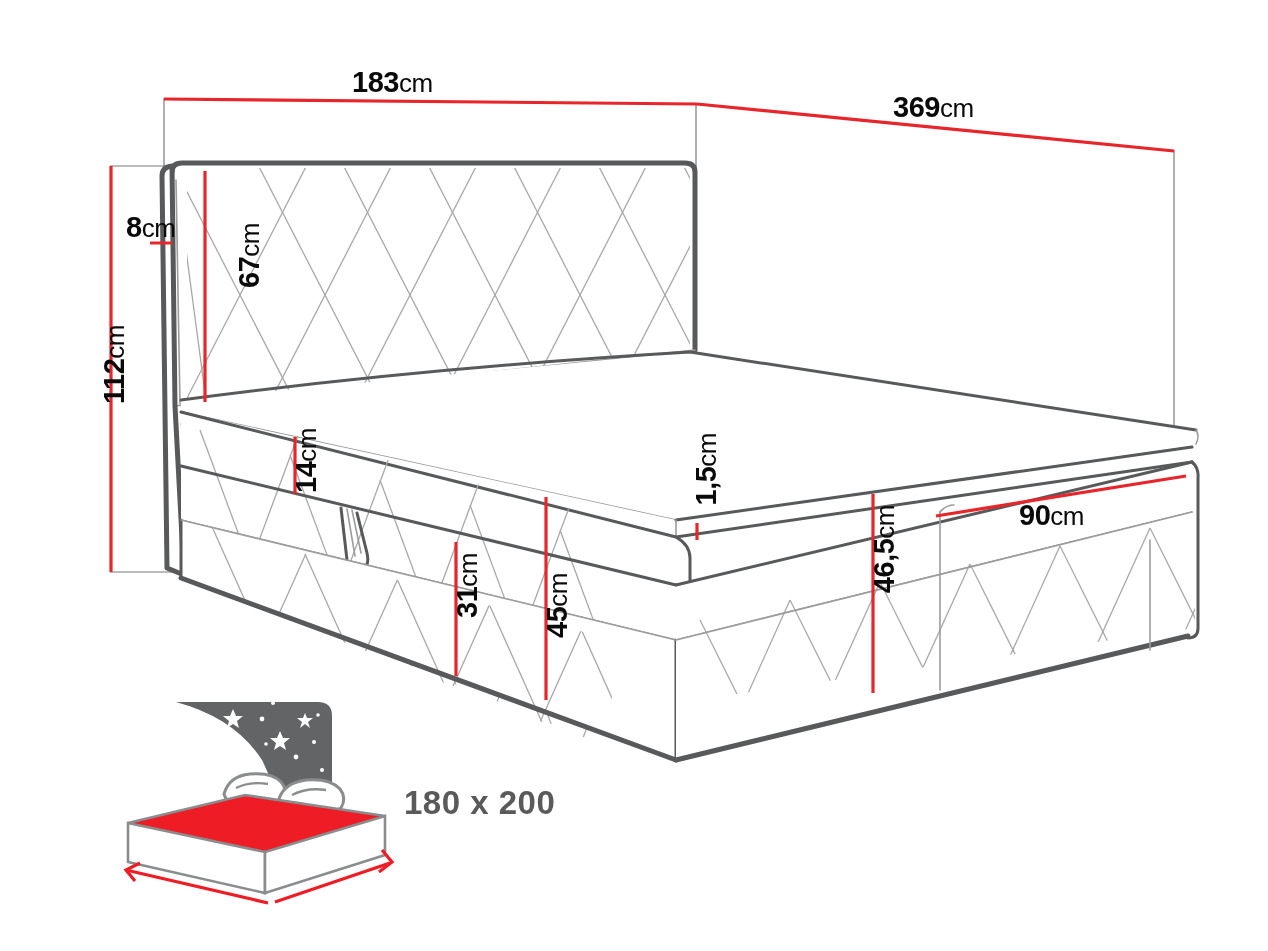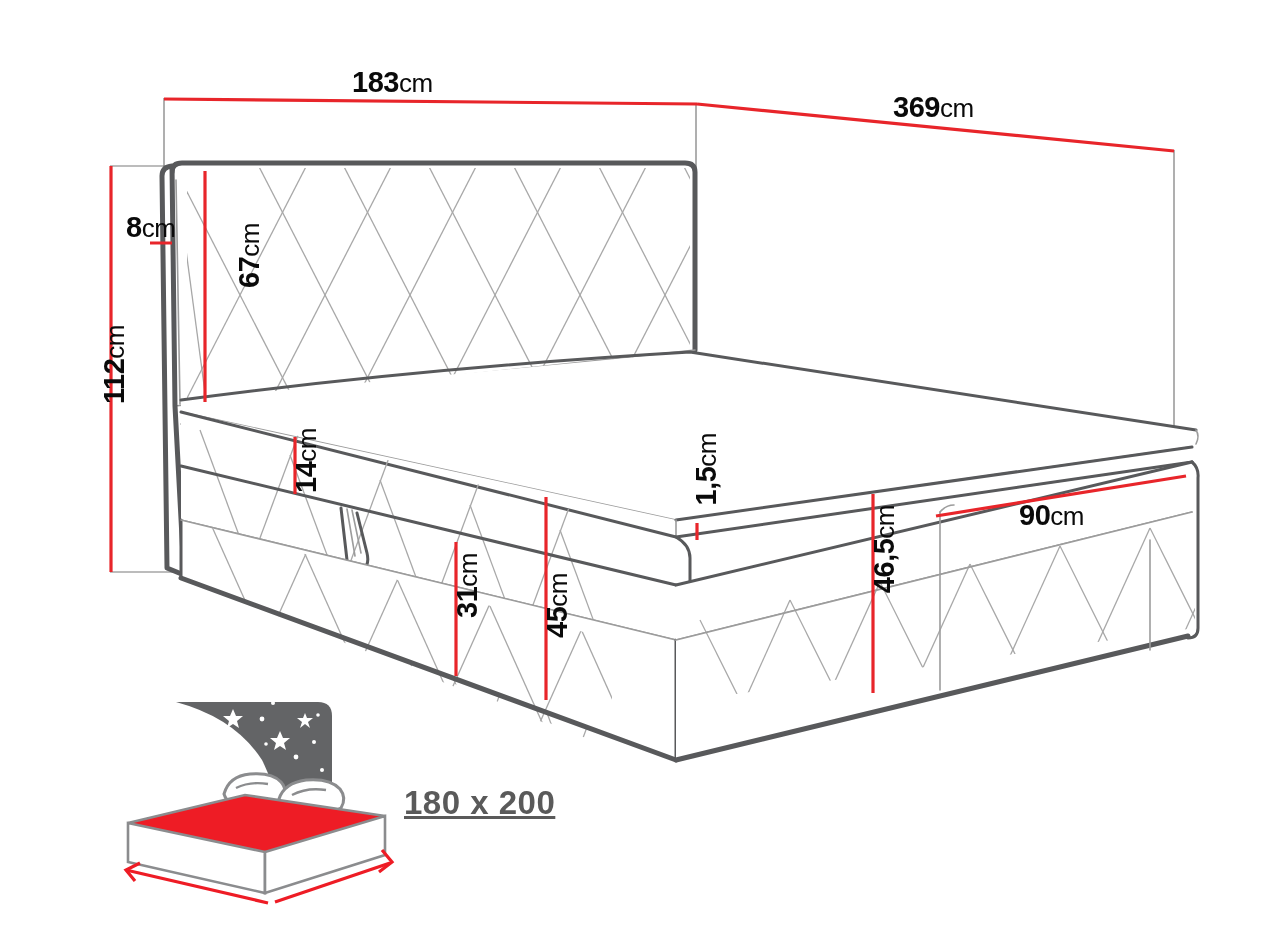--- a/index.html
+++ b/index.html
@@ -303,15 +303,15 @@
   </div>
 
   <div class="dim-label vert" style="left:870px;top:505px;transform:rotate(-90deg) translate(-100%,0);">
     <span class="num">46,5</span><span class="unit">cm</span>
   </div>
 
   <div class="dim-label" style="left:1019px;top:461px;margin-top:40px;">
     <span class="num">90</span><span class="unit">cm</span>
   </div>
 
-  <div class="size-label" style="left:404px;top:784px;text-decoration:underline;">180 x 200</div>
+  <div class="size-label" style="left:404px;top:784px;">180 x 200</div>
 
 </div>
 
 </body></html>

